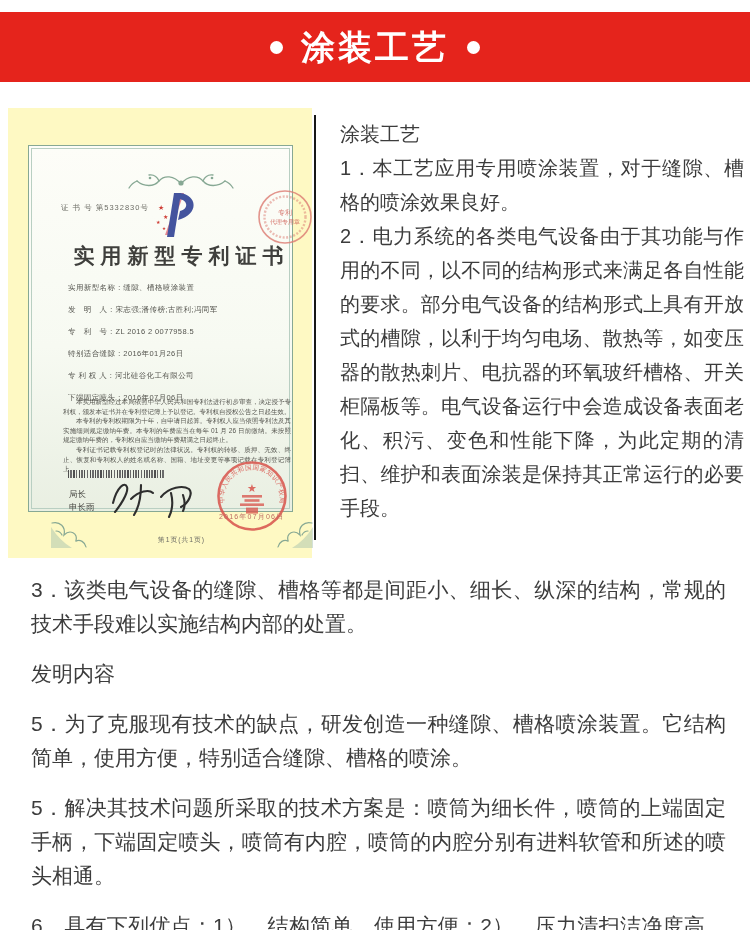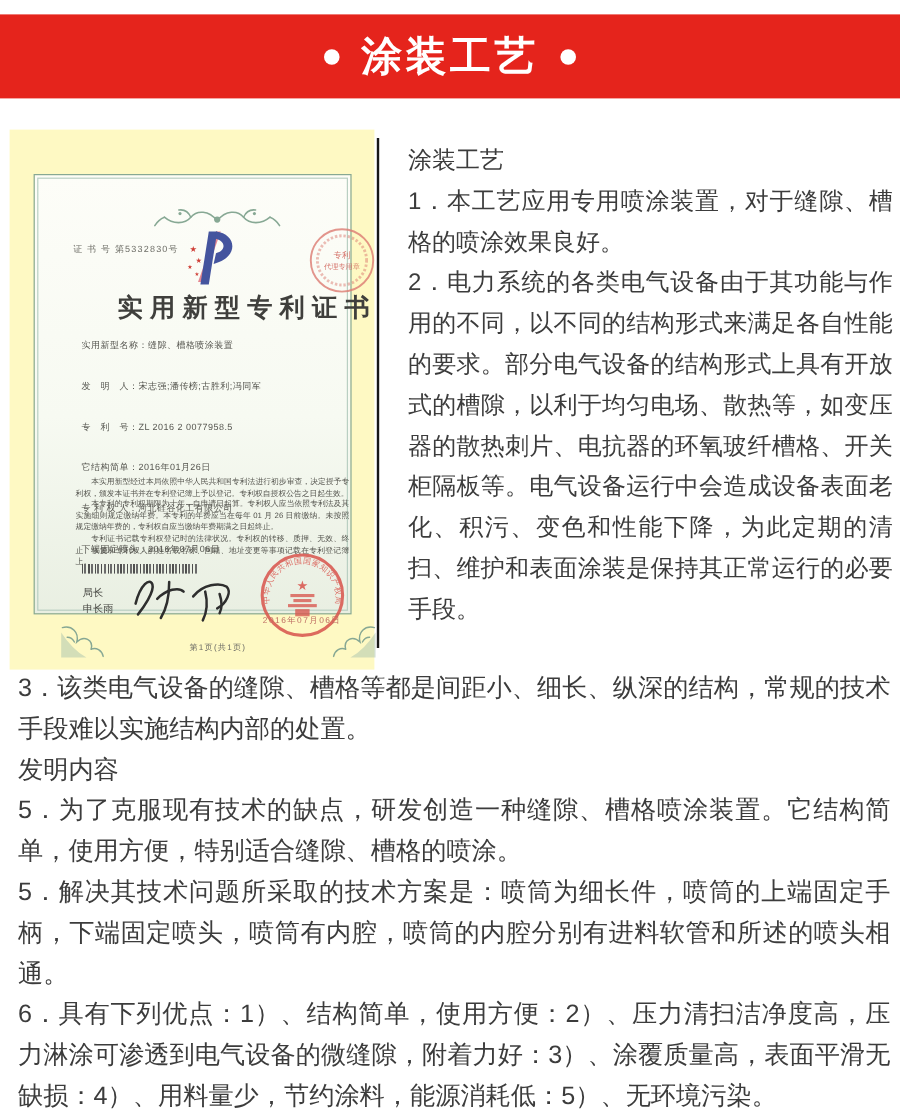--- a/index.html
+++ b/index.html
@@ -48,26 +48,26 @@
   .cert-corner.left{left:21px;top:365px;}
   .cert-corner.right{left:247px;top:365px;transform:scaleX(-1);}
 
   .cert-no{
     position:absolute;left:32px;top:57px;font-size:7.5px;letter-spacing:1px;color:#6d6d66;
   }
   .cert-logo{position:absolute;left:121px;top:41px;width:56px;height:58px;}
   .agency-seal{position:absolute;left:227px;top:42px;width:58px;height:58px;}
 
   .cert-title{
-    position:absolute;left:20px;top:96px;width:265px;margin:0;text-align:right;
+    position:absolute;left:20px;top:96px;width:265px;margin:0;text-align:center;
     font-family:"Liberation Serif","DejaVu Serif",serif;
     font-size:21px;font-weight:600;letter-spacing:6px;color:#3f3f3c;white-space:nowrap;
   }
   .cert-fields{
-    position:absolute;left:39px;top:137px;display:flex;flex-direction:column;gap:24px;
+    position:absolute;left:39px;top:137px;display:flex;flex-direction:column;gap:12px;
     font-size:7.5px;color:#55554f;letter-spacing:0.4px;
   }
   .cert-fine-print{
     position:absolute;left:34px;top:251px;width:228px;
     font-size:6.5px;line-height:9.6px;color:#55554f;text-align:justify;
   }
   .cert-fine-print p{margin:0;text-indent:2em;}
   .barcode{
     position:absolute;left:39px;top:324px;width:97px;height:8px;
     background:repeating-linear-gradient(90deg,
@@ -99,21 +99,21 @@
     text-align:justify;text-justify:inter-ideograph;
   }
   .right-col p{margin:0;}
 
   
   .bottom-block{
     position:absolute;left:15px;top:557px;width:727px;
     font-size:21px;line-height:34px;color:var(--text-dark);
     text-align:justify;text-justify:inter-ideograph;
   }
-  .bottom-block p{margin:0;}
+  .bottom-block p{margin:16px;}
 
   svg{display:block;}
 </style>
 </head>
 <body>
 
 <div class="page">
 
   <div class="banner">
     <span class="dot"></span>
@@ -173,21 +173,21 @@
         <text x="29" y="27" text-anchor="middle" font-size="7" fill="#d06158" opacity="0.85">专利</text>
         <text x="29" y="36" text-anchor="middle" font-size="6" fill="#d06158" opacity="0.85">代理专用章</text>
       </svg>
 
       <h2 class="cert-title">实用新型专利证书</h2>
 
       <div class="cert-fields">
         <div class="cert-field"><span>实用新型名称：</span><span>缝隙、槽格喷涂装置</span></div>
         <div class="cert-field"><span>发　明　人：</span><span>宋志强;潘传榜;古胜利;冯同军</span></div>
         <div class="cert-field"><span>专　利　号：</span><span>ZL 2016 2 0077958.5</span></div>
-        <div class="cert-field"><span>它结构简单：</span><span>2016年01月26日</span></div>
+        <div class="cert-field"><span>特别适合缝隙：</span><span>2016年01月26日</span></div>
         <div class="cert-field"><span>专 利 权 人：</span><span>河北硅谷化工有限公司</span></div>
         <div class="cert-field"><span>下端固定喷头：</span><span>2016年07月06日</span></div>
       </div>
 
       <div class="cert-fine-print">
         <p>本实用新型经过本局依照中华人民共和国专利法进行初步审查，决定授予专利权，颁发本证书并在专利登记簿上予以登记。专利权自授权公告之日起生效。</p>
         <p>本专利的专利权期限为十年，自申请日起算。专利权人应当依照专利法及其实施细则规定缴纳年费。本专利的年费应当在每年 01 月 26 日前缴纳。未按照规定缴纳年费的，专利权自应当缴纳年费期满之日起终止。</p>
         <p>专利证书记载专利权登记时的法律状况。专利权的转移、质押、无效、终止、恢复和专利权人的姓名或名称、国籍、地址变更等事项记载在专利登记簿上。</p>
       </div>
 

